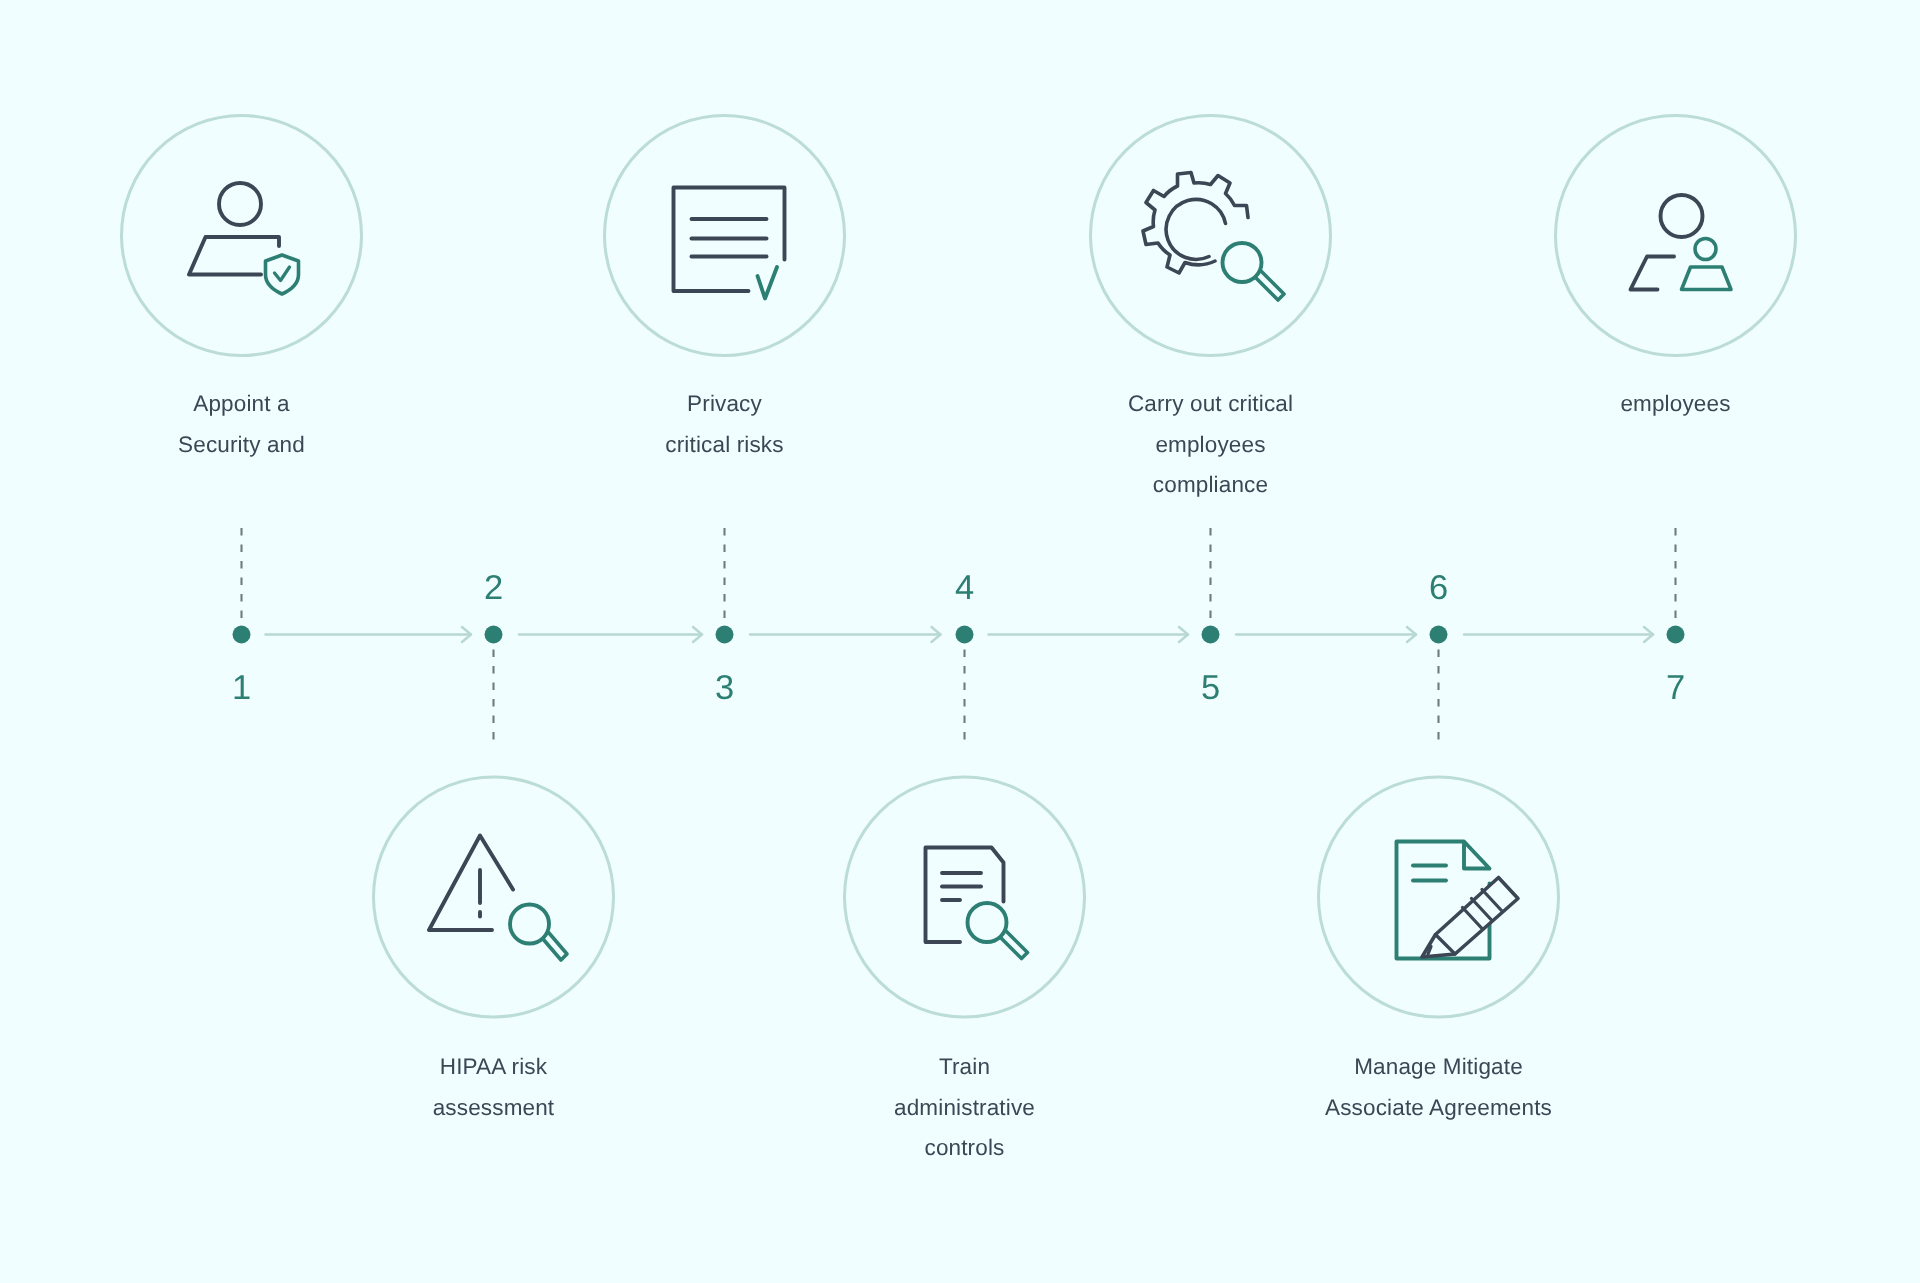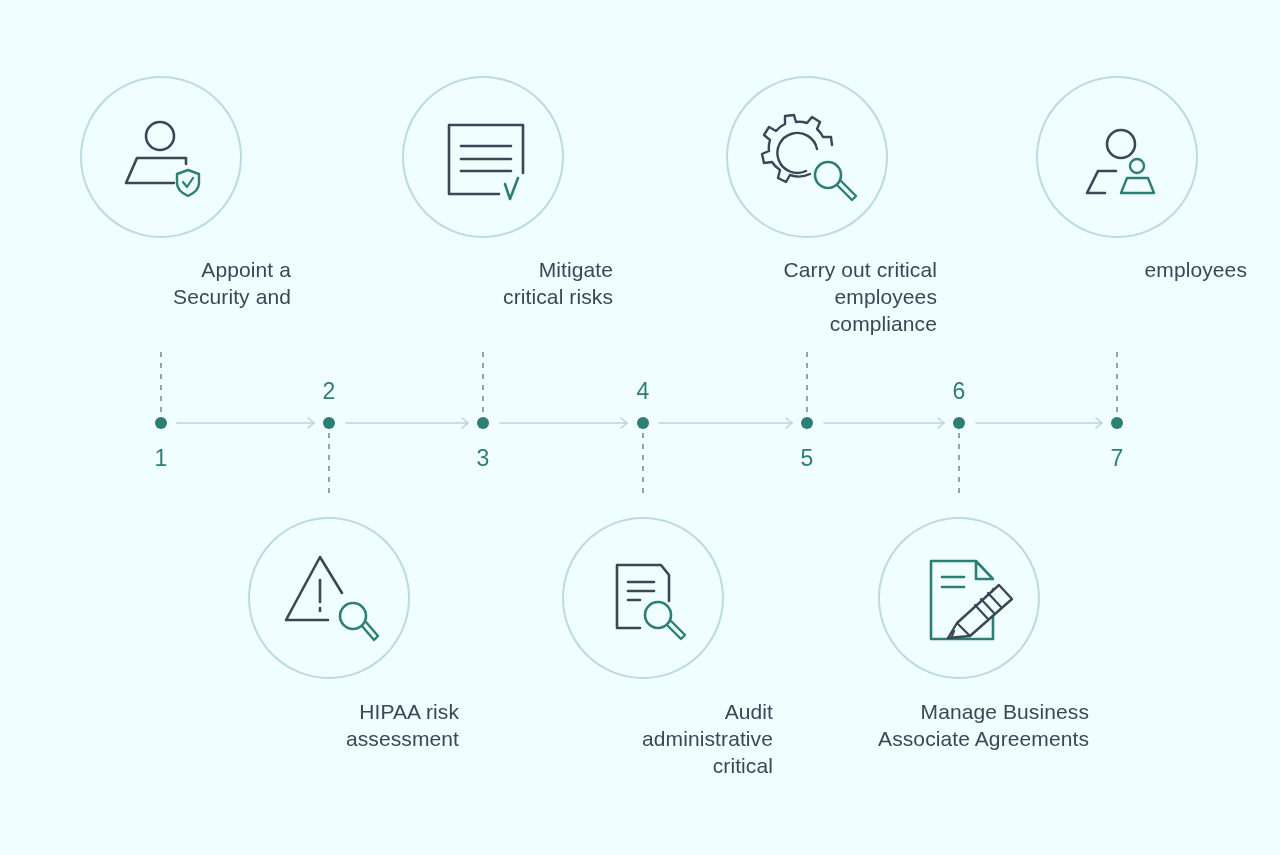--- a/index.html
+++ b/index.html
@@ -24,23 +24,23 @@
     background: transparent;
   }
   .step-circle svg {
     position: absolute;
     left: 0; top: 0;
     width: 158px; height: 158px;
   }
   .step-label {
     position: absolute;
     width: 260px;
-    text-align: right;
+    text-align: center;
     color: #3C4654;
-    font-size: 21px;
+    font-size: 15px;
     line-height: 27px;
     font-weight: 400;
     letter-spacing: 0.1px;
   }
   .step-label span { display: block; }
   .step-number {
     position: absolute;
     width: 40px;
     text-align: center;
     color: #2D7F73;
@@ -129,21 +129,21 @@
 <div class="step-circle" style="left:402px; top:76px;">
   <svg viewBox="0 0 158 158" fill="none" stroke-linecap="round" stroke-linejoin="round">
     <polyline points="95,116 45,116 45,47 119,47 119,95" stroke="#3C4654" stroke-width="2.6"></polyline>
     <line x1="57" y1="68" x2="107" y2="68" stroke="#3C4654" stroke-width="2.6"></line>
     <line x1="57" y1="81" x2="107" y2="81" stroke="#3C4654" stroke-width="2.6"></line>
     <line x1="57" y1="93" x2="107" y2="93" stroke="#3C4654" stroke-width="2.6"></line>
     <polyline points="101,106 106,121 114,100" stroke="#2D7F73" stroke-width="2.6"></polyline>
   </svg>
 </div>
 <div class="step-label" style="left:353px; top:256px;">
-  <span>Mitigate</span>
+  <span>Privacy</span>
   <span>critical risks</span>
 </div>
 
 <div class="step-circle" style="left:726px; top:76px;">
   <svg viewBox="0 0 158 158" fill="none" stroke-linecap="round" stroke-linejoin="round">
     <path d="M82,96 A26,26 0 0 1 62,97 L58,104 L50,100 L52,92 A26,26 0 0 1 44,84 L36,85 L34,76 L41,73 A26,26 0 0 1 42,62 L36,57 L41,49 L48,53 A26,26 0 0 1 57,46 L57,38 L66,37 L68,44 A26,26 0 0 1 79,45 L84,39 L92,44 L89,51 A26,26 0 0 1 95,59 L103,59 L104,67" stroke="#3C4654" stroke-width="2.4"></path>
     <path d="M78,93 A20,20 0 1 1 89,71" stroke="#3C4654" stroke-width="2.4"></path>
     <circle cx="100" cy="97" r="13" stroke="#2D7F73" stroke-width="2.6"></circle>
     <path d="M109,107 L124,122 L128,118 L113,103" stroke="#2D7F73" stroke-width="2.4"></path>
   </svg>
@@ -184,34 +184,34 @@
   <svg viewBox="0 0 158 158" fill="none" stroke-linecap="round" stroke-linejoin="round">
     <polyline points="76,109 53,109 53,46 97,46 105,56 105,82" stroke="#3C4654" stroke-width="2.6"></polyline>
     <line x1="64" y1="63" x2="90" y2="63" stroke="#3C4654" stroke-width="2.6"></line>
     <line x1="64" y1="72" x2="90" y2="72" stroke="#3C4654" stroke-width="2.6"></line>
     <line x1="64" y1="81" x2="76" y2="81" stroke="#3C4654" stroke-width="2.6"></line>
     <circle cx="94" cy="96" r="13" stroke="#2D7F73" stroke-width="2.6"></circle>
     <path d="M103,106 L117,120 L121,116 L107,102" stroke="#2D7F73" stroke-width="2.4"></path>
   </svg>
 </div>
 <div class="step-label" style="left:513px; top:698px;">
-  <span>Audit</span>
+  <span>Train</span>
   <span>administrative</span>
-  <span>critical</span>
+  <span>controls</span>
 </div>
 
 <div class="step-circle" style="left:878px; top:517px;">
   <svg viewBox="0 0 158 158" fill="none" stroke-linecap="round" stroke-linejoin="round">
     <polyline points="113,70 113,120 51,120 51,42 96,42 113,60 96,60 96,42" stroke="#2D7F73" stroke-width="2.6"></polyline>
     <line x1="62" y1="58" x2="84" y2="58" stroke="#2D7F73" stroke-width="2.6"></line>
     <line x1="62" y1="68" x2="84" y2="68" stroke="#2D7F73" stroke-width="2.6"></line>
     <path d="M119,66 L132,80 L90,117 L68,119 L77,104 Z" stroke="#3C4654" stroke-width="2.4" fill="#F0FEFF"></path>
     <line x1="77" y1="104" x2="90" y2="117" stroke="#3C4654" stroke-width="2.2"></line>
     <line x1="95" y1="86" x2="108" y2="100" stroke="#3C4654" stroke-width="2.2"></line>
     <line x1="101" y1="80" x2="114" y2="94" stroke="#3C4654" stroke-width="2.2"></line>
     <line x1="108" y1="74" x2="121" y2="88" stroke="#3C4654" stroke-width="2.2"></line>
     <line x1="74" y1="112" x2="72" y2="117" stroke="#3C4654" stroke-width="2.2"></line>
   </svg>
 </div>
 <div class="step-label" style="left:829px; top:698px;">
-  <span>Manage Business</span>
+  <span>Manage Mitigate</span>
   <span>Associate Agreements</span>
 </div>
 
 </body></html>

